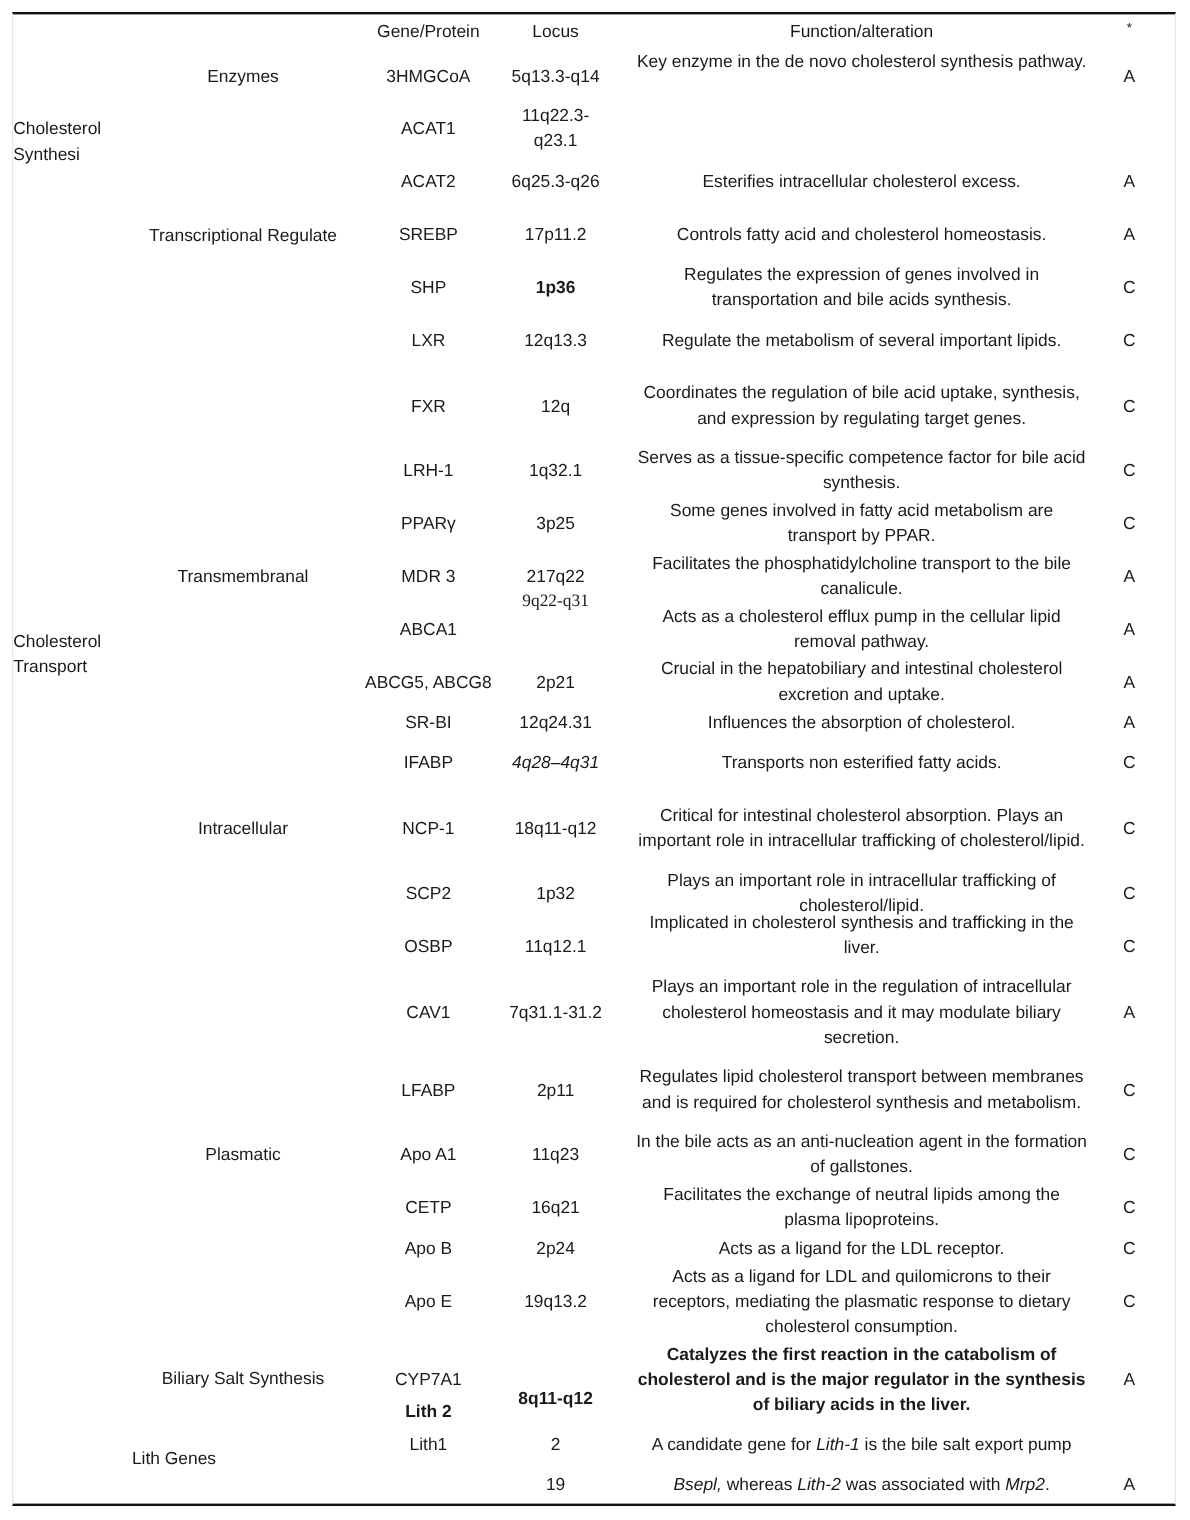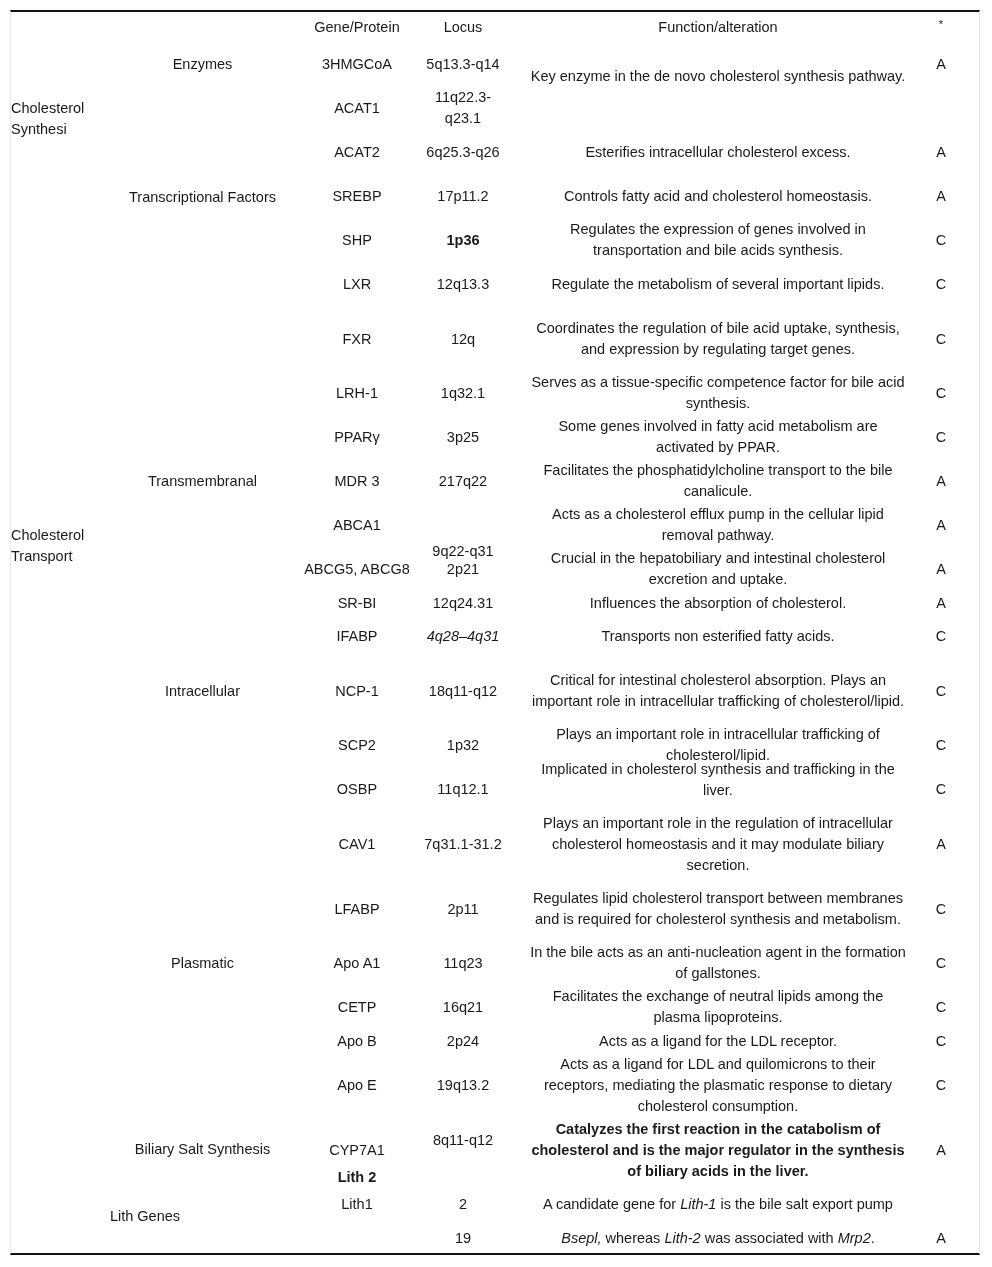--- a/index.html
+++ b/index.html
@@ -35,31 +35,31 @@
 <div class="cell c-gene" style="top:17px;height:21px;">Gene/Protein</div>
 <div class="cell c-locus" style="top:17px;height:21px;">Locus</div>
 <div class="cell c-func" style="top:17px;height:21px;">Function/alteration</div>
 <div class="cell c-star hdr-star" style="top:14px;height:21px;">*</div>
 
 <div class="cell c-cat left" style="top:88px;height:62px;">Cholesterol Synthesi</div>
 <div class="cell c-cat left" style="top:515px;height:62px;">Cholesterol Transport</div>
 <div class="cell c-cat" style="top:1205px;height:22px;left:90px;width:110px;">Lith Genes</div>
 
 <div class="cell c-sub" style="top:53px;height:22px;">Enzymes</div>
-<div class="cell c-sub" style="top:176px;height:42px;">Transcriptional Factors</div>
+<div class="cell c-sub" style="top:176px;height:42px;">Transcriptional Regulate</div>
 <div class="cell c-sub" style="top:470px;height:22px;">Transmembranal</div>
 <div class="cell c-sub" style="top:680px;height:22px;">Intracellular</div>
 <div class="cell c-sub" style="top:952px;height:22px;">Plasmatic</div>
 <div class="cell c-sub" style="top:1128px;height:42px;">Biliary Salt Synthesis</div>
 
 <div id="rows">
     <div>
       <div class="cell c-gene" style="top: 42px; height: 44px;">3HMGCoA</div>
       <div class="cell c-locus" style="top: 42px; height: 44px;">5q13.3-q14</div>
-      <div class="cell c-func" style="top: 54px; height: 44px;">Key enzyme in the de novo cholesterol synthesis pathway.</div>
+      <div class="cell c-func" style="top: 30px; height: 44px;">Key enzyme in the de novo cholesterol synthesis pathway.</div>
       <div class="cell c-star" style="top: 42px; height: 44px;">A</div>
     </div>
     <div>
       <div class="cell c-gene" style="top: 86px; height: 44px;">ACAT1</div>
       <div class="cell c-locus" style="top: 86px; height: 44px;">11q22.3-q23.1</div>
       <div class="cell c-func" style="top: 86px; height: 44px;"></div>
       <div class="cell c-star" style="top: 86px; height: 44px;"></div>
     </div>
     <div>
       <div class="cell c-gene" style="top: 130px; height: 44px;">ACAT2</div>
@@ -93,32 +93,32 @@
     </div>
     <div>
       <div class="cell c-gene" style="top: 371px; height: 44px;">LRH-1</div>
       <div class="cell c-locus" style="top: 371px; height: 44px;">1q32.1</div>
       <div class="cell c-func" style="top: 371px; height: 44px;">Serves as a tissue-specific competence factor for bile acid synthesis.</div>
       <div class="cell c-star" style="top: 371px; height: 44px;">C</div>
     </div>
     <div>
       <div class="cell c-gene" style="top: 415px; height: 44px;">PPARγ</div>
       <div class="cell c-locus" style="top: 415px; height: 44px;">3p25</div>
-      <div class="cell c-func" style="top: 415px; height: 44px;">Some genes involved in fatty acid metabolism are activated by PPAR.</div>
+      <div class="cell c-func" style="top: 415px; height: 44px;">Some genes involved in fatty acid metabolism are transport by PPAR.</div>
       <div class="cell c-star" style="top: 415px; height: 44px;">C</div>
     </div>
     <div>
       <div class="cell c-gene" style="top: 459px; height: 44px;">MDR 3</div>
       <div class="cell c-locus" style="top: 459px; height: 44px;">217q22</div>
       <div class="cell c-func" style="top: 459px; height: 44px;">Facilitates the phosphatidylcholine transport to the bile canalicule.</div>
       <div class="cell c-star" style="top: 459px; height: 44px;">A</div>
     </div>
     <div>
       <div class="cell c-gene" style="top: 503px; height: 44px;">ABCA1</div>
-      <div class="cell c-locus" style="top: 529px; height: 44px;">9q22-q31</div>
+      <div class="cell c-locus" style="top: 479px; height: 44px; font-family: Liberation Serif, serif;">9q22-q31</div>
       <div class="cell c-func" style="top: 503px; height: 44px;">Acts as a cholesterol efflux pump in the cellular lipid removal pathway.</div>
       <div class="cell c-star" style="top: 503px; height: 44px;">A</div>
     </div>
     <div>
       <div class="cell c-gene" style="top: 547px; height: 44px;">ABCG5, ABCG8</div>
       <div class="cell c-locus" style="top: 547px; height: 44px;">2p21</div>
       <div class="cell c-func" style="top: 547px; height: 44px;">Crucial in the hepatobiliary and intestinal cholesterol excretion and uptake.</div>
       <div class="cell c-star" style="top: 547px; height: 44px;">A</div>
     </div>
     <div>
@@ -182,21 +182,21 @@
       <div class="cell c-star" style="top: 1030px; height: 22px;">C</div>
     </div>
     <div>
       <div class="cell c-gene" style="top: 1053px; height: 64px;">Apo E</div>
       <div class="cell c-locus" style="top: 1053px; height: 64px;">19q13.2</div>
       <div class="cell c-func" style="top: 1053px; height: 64px;">Acts as a ligand for LDL and quilomicrons to their receptors, mediating the plasmatic response to dietary cholesterol consumption.</div>
       <div class="cell c-star" style="top: 1053px; height: 64px;">C</div>
     </div>
     <div>
       <div class="cell c-gene" style="top: 1118px; height: 64px;">CYP7A1</div>
-      <div class="cell c-locus" style="top: 1108px; height: 64px;">8q11-q12</div>
+      <div class="cell c-locus" style="top: 1134px; height: 64px; font-weight: bold;">8q11-q12</div>
       <div class="cell c-func" style="top: 1118px; height: 64px; font-weight: bold;">Catalyzes the first reaction in the catabolism of cholesterol and is the major regulator in the synthesis of biliary acids in the liver.</div>
       <div class="cell c-star" style="top: 1118px; height: 64px;">A</div>
     </div>
     <div>
       <div class="cell c-gene" style="top: 1182px; height: 44px;">Lith1</div>
       <div class="cell c-locus" style="top: 1182px; height: 44px;">2</div>
       <div class="cell c-func" style="top: 1182px; height: 44px;">
         <span><span>A candidate gene for </span><i>Lith-1</i><span> is the bile salt export pump</span></span>
       </div>
       <div class="cell c-star" style="top: 1182px; height: 44px;"></div>

